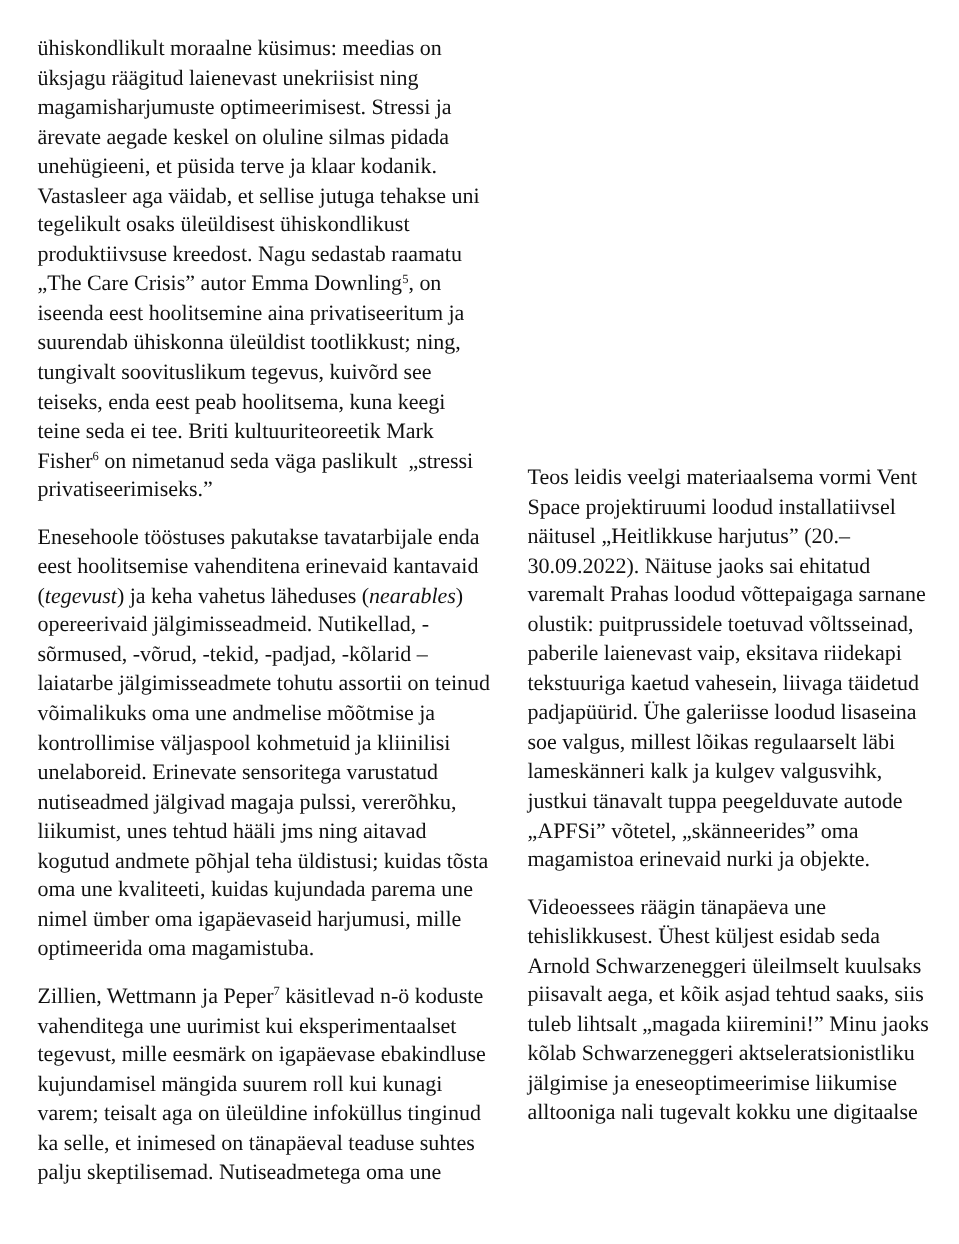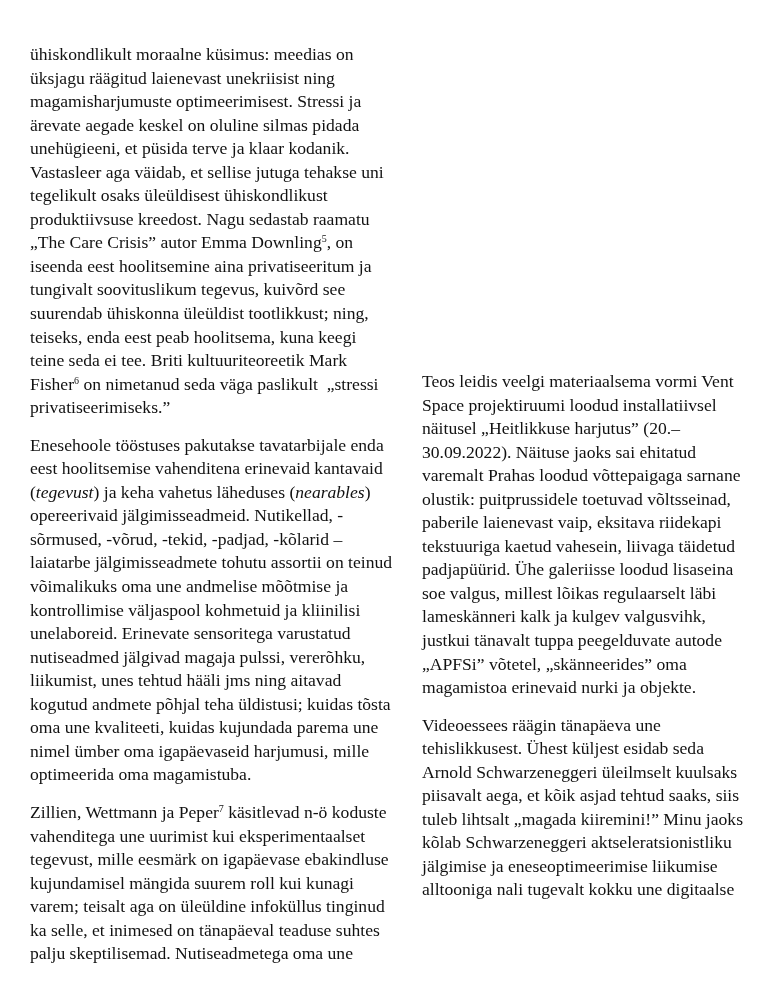--- a/index.html
+++ b/index.html
@@ -2,21 +2,21 @@
 <html><head>
 <meta charset="utf-8">
 <style>
   html, body { margin: 0; padding: 0; background: #ffffff; }
   body {
     width: 767px; height: 995px; position: relative; overflow: hidden;
     font-family: "Liberation Serif", "DejaVu Serif", serif;
     font-size: 17.6px; line-height: 23.55px; color: #111111;
   }
   .col { position: absolute; }
-  .col-left { left: 30px; top: 27px; width: 380px; margin-top: 16px; }
+  .col-left { left: 30px; top: 27px; width: 380px; }
   .col-right { left: 422px; top: 370px; width: 350px; }
   p { margin: 0 0 14px 0; white-space: nowrap; }
   .line { display: block; }
   sup { font-size: 10px; line-height: 0; vertical-align: 6px; }
   em { font-style: italic; }
 </style>
 </head>
 <body>
 
 <div class="col col-left">
@@ -24,22 +24,22 @@
     <span class="line">ühiskondlikult moraalne küsimus: meedias on</span>
     <span class="line">üksjagu räägitud laienevast unekriisist ning</span>
     <span class="line">magamisharjumuste optimeerimisest. Stressi ja</span>
     <span class="line">ärevate aegade keskel on oluline silmas pidada</span>
     <span class="line">unehügieeni, et püsida terve ja klaar kodanik.</span>
     <span class="line">Vastasleer aga väidab, et sellise jutuga tehakse uni</span>
     <span class="line">tegelikult osaks üleüldisest ühiskondlikust</span>
     <span class="line">produktiivsuse kreedost. Nagu sedastab raamatu</span>
     <span class="line"><span>„The Care Crisis” autor Emma Downling</span><sup>5</sup><span>, on</span></span>
     <span class="line">iseenda eest hoolitsemine aina privatiseeritum ja</span>
+    <span class="line">suurendab ühiskonna üleüldist tootlikkust; ning,</span>
     <span class="line">tungivalt soovituslikum tegevus, kuivõrd see</span>
-    <span class="line">suurendab ühiskonna üleüldist tootlikkust; ning,</span>
     <span class="line">teiseks, enda eest peab hoolitsema, kuna keegi</span>
     <span class="line">teine seda ei tee. Briti kultuuriteoreetik Mark</span>
     <span class="line"><span>Fisher</span><sup>6</sup><span style="white-space:pre"> on nimetanud seda väga paslikult  „stressi</span></span>
     <span class="line">privatiseerimiseks.”</span>
   </p>
 
   <p>
     <span class="line">Enesehoole tööstuses pakutakse tavatarbijale enda</span>
     <span class="line">eest hoolitsemise vahenditena erinevaid kantavaid</span>
     <span class="line"><span>(</span><em>tegevust</em><span>) ja keha vahetus läheduses (</span><em>nearables</em><span>)</span></span>

